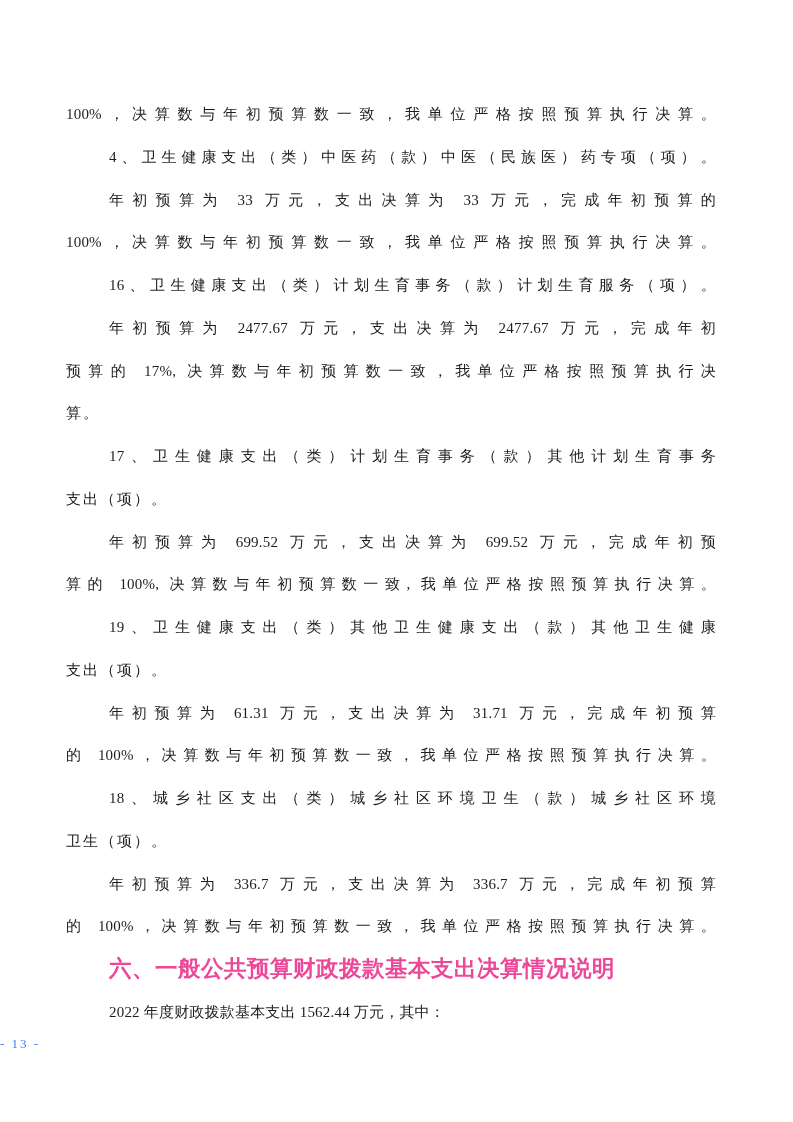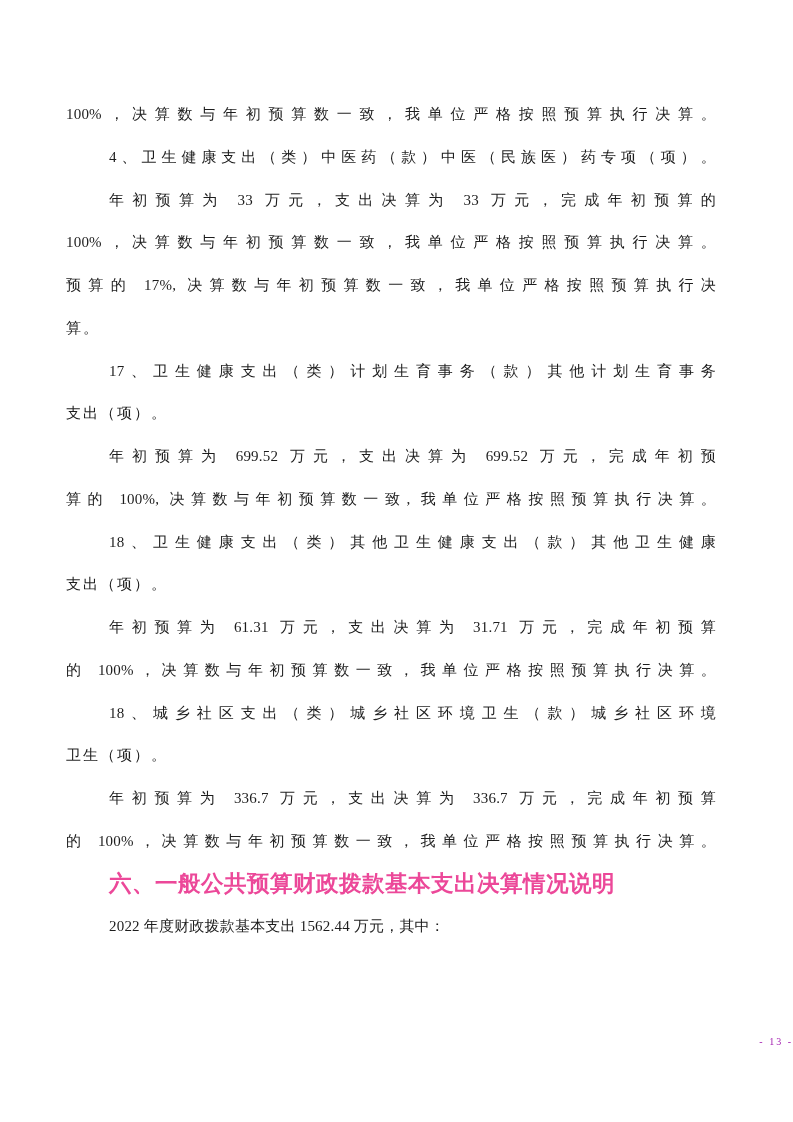--- a/index.html
+++ b/index.html
@@ -45,42 +45,44 @@
     letter-spacing: 0.5px;
   }
   .line.partial {
     letter-spacing: 2px;
   }
   .footer {
     position: absolute;
     left: 0;
     top: 1036px;
     width: 100%;
-    text-align: right;
-    font-size: 10px;
+    text-align: left;
+    font-size: 13px;
     letter-spacing: 2px;
-    color: #a21caf;
+    color: #3b82f6;
   }
 </style>
 </head>
 <body>
 
 <div class="page">
   <div class="doc-body">
     <div class="line full">100%，决算数与年初预算数一致，我单位严格按照预算执行决算。</div>
     <div class="line full indent">4、卫生健康支出（类）中医药（款）中医（民族医）药专项（项）。</div>
     <div class="line full indent">年初预算为 33 万元，支出决算为 33 万元，完成年初预算的</div>
     <div class="line full">100%，决算数与年初预算数一致，我单位严格按照预算执行决算。</div>
+    <div class="line full indent">16、卫生健康支出（类）计划生育事务（款）计划生育服务（项）。</div>
+    <div class="line full indent">年初预算为 2477.67 万元，支出决算为 2477.67 万元，完成年初</div>
     <div class="line full">预算的 17%, 决算数与年初预算数一致，我单位严格按照预算执行决</div>
     <div class="line partial">算。</div>
     <div class="line full indent">17、卫生健康支出（类）计划生育事务（款）其他计划生育事务</div>
     <div class="line partial">支出（项）。</div>
     <div class="line full indent">年初预算为 699.52 万元，支出决算为 699.52 万元，完成年初预</div>
     <div class="line full">算的 100%, 决算数与年初预算数一致, 我单位严格按照预算执行决算。</div>
-    <div class="line full indent">18、卫生健康支出（类）其他卫生健康支出（款）其他卫生健康</div>
+    <div class="line full indent">19、卫生健康支出（类）其他卫生健康支出（款）其他卫生健康</div>
     <div class="line partial">支出（项）。</div>
     <div class="line full indent">年初预算为 61.31 万元，支出决算为 31.71 万元，完成年初预算</div>
     <div class="line full">的 100%，决算数与年初预算数一致，我单位严格按照预算执行决算。</div>
     <div class="line full indent">18、城乡社区支出（类）城乡社区环境卫生（款）城乡社区环境</div>
     <div class="line partial">卫生（项）。</div>
     <div class="line full indent">年初预算为 336.7 万元，支出决算为 336.7 万元，完成年初预算</div>
     <div class="line full">的 100%，决算数与年初预算数一致，我单位严格按照预算执行决算。</div>
     <div class="line heading indent">六、一般公共预算财政拨款基本支出决算情况说明</div>
     <div class="line indent">2022 年度财政拨款基本支出 1562.44 万元，其中：</div>
   </div>

